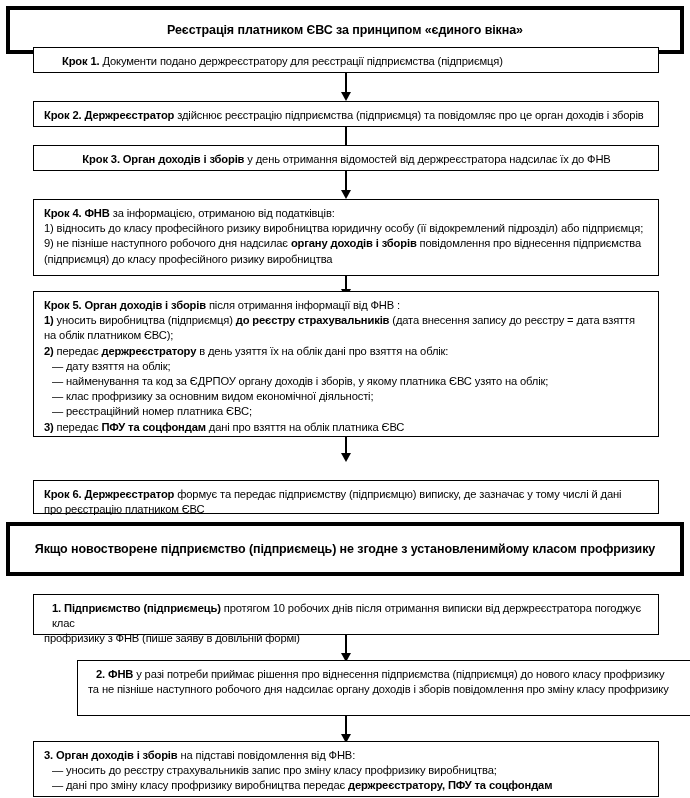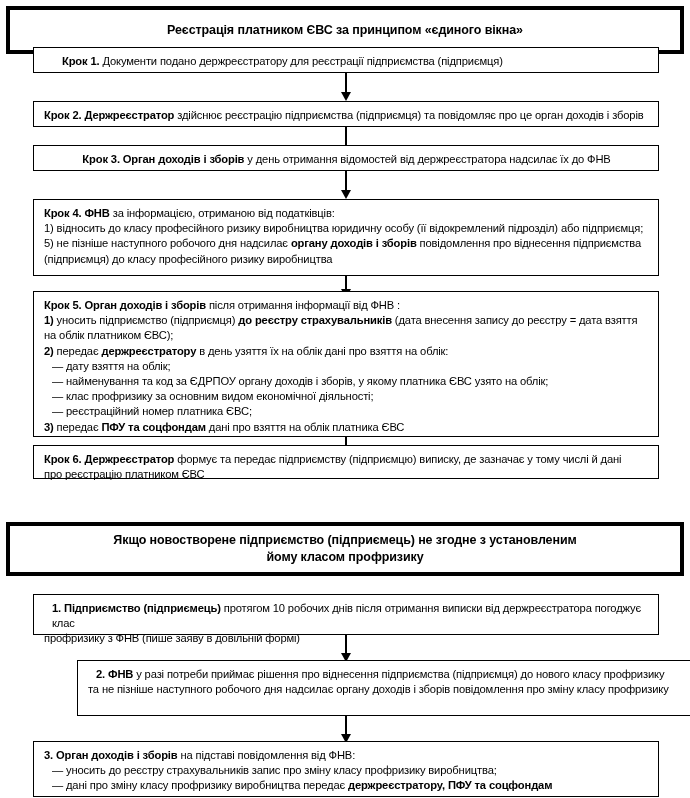--- a/index.html
+++ b/index.html
@@ -106,46 +106,46 @@
 
   <div class="box" style="top:145px; height:26px;text-align:center;">
     <p><b>Крок 3. Орган доходів і зборів</b><span> у день отримання відомостей від держреєстратора надсилає їх до ФНВ</span></p>
   </div>
 
   <div class="arrow" style="top:171px; height:20px;"></div>
 
   <div class="box" style="top:199px; height:77px;">
     <p><b>Крок 4. ФНВ</b><span> за інформацією, отриманою від податківців:</span></p>
     <p><span>1) відносить до класу професійного ризику виробництва юридичну особу (її відокремлений підрозділ) або підприємця;</span></p>
-    <p><span>5) не пізніше наступного робочого дня надсилає </span><b>органу доходів і зборів</b><span> повідомлення про віднесення підприємства</span></p>
+    <p><span>9) не пізніше наступного робочого дня надсилає </span><b>органу доходів і зборів</b><span> повідомлення про віднесення підприємства</span></p>
     <p><span>(підприємця) до класу професійного ризику виробництва</span></p>
   </div>
 
   <div class="arrow" style="top:276px; height:14px;"></div>
 
   <div class="box" style="top:291px; height:146px;">
     <p><b>Крок 5. Орган доходів і зборів</b><span> після отримання інформації від ФНВ :</span></p>
-    <p><b>1)</b><span> уносить підприємство (підприємця) </span><b>до реєстру страхувальників</b><span> (дата внесення запису до реєстру = дата взяття</span></p>
+    <p><b>1)</b><span> уносить виробництва (підприємця) </span><b>до реєстру страхувальників</b><span> (дата внесення запису до реєстру = дата взяття</span></p>
     <p><span>на облік платником ЄВС);</span></p>
     <p><b>2)</b><span> передає </span><b>держреєстратору</b><span> в день узяття їх на облік дані про взяття на облік:</span></p>
     <p class="center-start"><span>— дату взяття на облік;</span></p>
     <p class="center-start"><span>— найменування та код за ЄДРПОУ органу доходів і зборів, у якому платника ЄВС узято на облік;</span></p>
     <p class="center-start"><span>— клас профризику за основним видом економічної діяльності;</span></p>
     <p class="center-start"><span>— реєстраційний номер платника ЄВС;</span></p>
     <p><b>3)</b><span> передає </span><b>ПФУ та соцфондам</b><span> дані про взяття на облік платника ЄВС</span></p>
   </div>
 
   <div class="arrow" style="top:437px; height:17px;"></div>
 
-  <div class="box" style="top:445px; height:34px;">
+  <div class="box" style="top:480px; height:34px;">
     <p><b>Крок 6. Держреєстратор</b><span> формує та передає підприємству (підприємцю) виписку, де зазначає у тому числі й дані</span></p>
     <p><span>про реєстрацію платником ЄВС</span></p>
   </div>
 
-  <div class="banner" style="top:522px; height:54px; flex-direction:column; justify-content:center;">
+  <div class="banner" style="top:522px; height:54px; justify-content:center;">
     <span>Якщо новостворене підприємство (підприємець) не згодне з установленим</span>
     <span>йому класом профризику</span>
   </div>
 
   <div class="box" style="top:594px; height:41px;">
     <p class="center-start"><b>1. Підприємство (підприємець)</b><span> протягом 10 робочих днів після отримання виписки від держреєстратора погоджує клас</span></p>
     <p><span>профризику з ФНВ (пише заяву в довільній формі)</span></p>
   </div>
 
   <div class="arrow" style="top:635px; height:19px;"></div>

